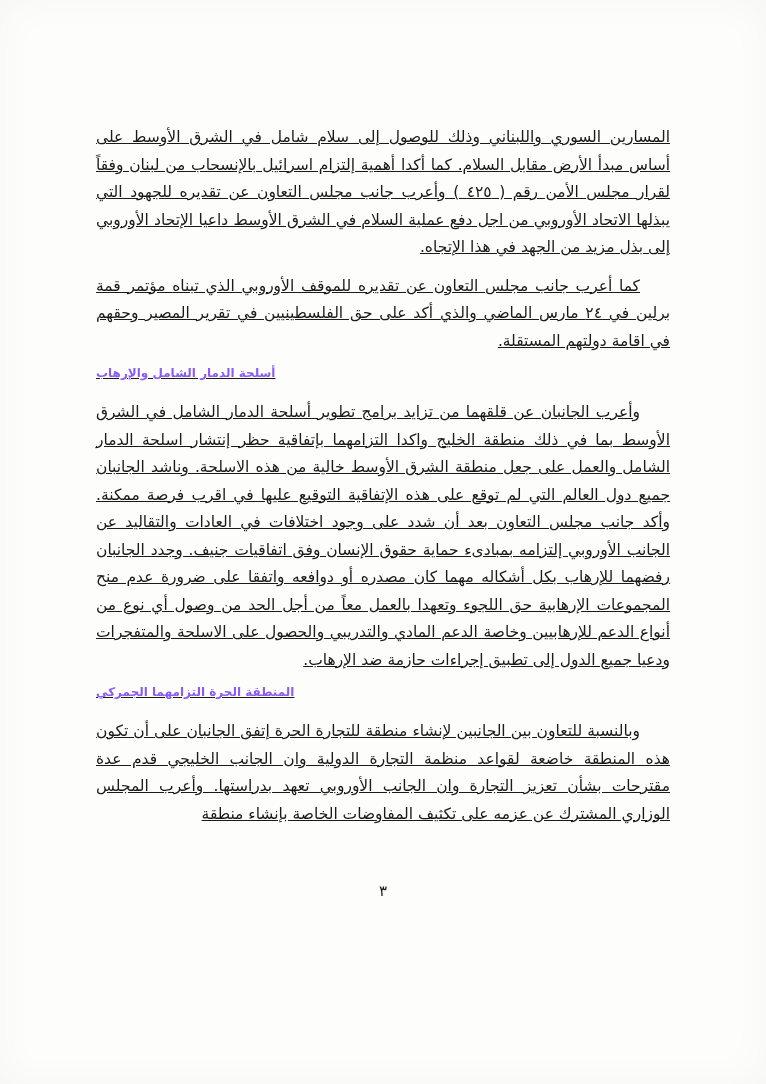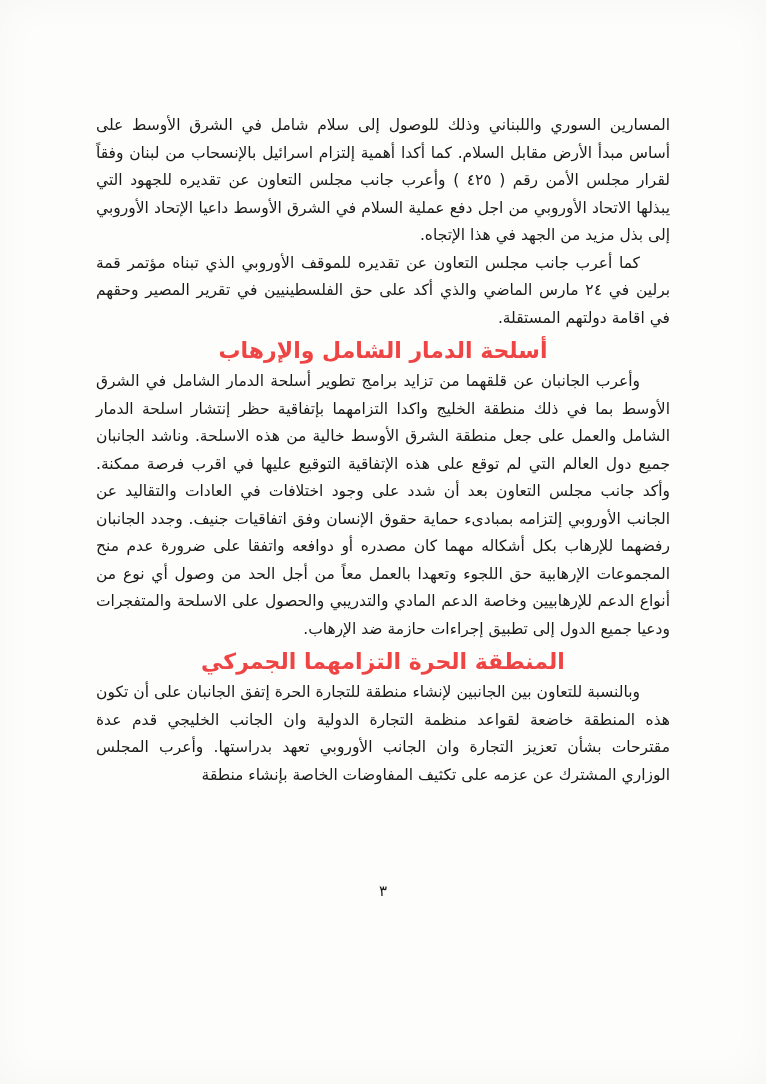--- a/index.html
+++ b/index.html
@@ -15,45 +15,47 @@
   .page {
     position: relative;
     width: 766px;
     height: 1084px;
     background: #fdfdfc;
     overflow: hidden;
     box-shadow: inset 0 0 40px rgba(0,0,0,0.03);
   }
   .content {
     position: absolute;
-    top: 112px;
+    top: 124px;
     right: 96px;
     width: 574px;
     direction: rtl;
     unicode-bidi: embed;
     text-align: justify;
     color: #1a1a1a;
     font-size: 15.5px;
     line-height: 27.5px;
     letter-spacing: 0;
+    text-decoration: underline;
   }
   .para {
     margin: 0;
     text-align: justify;
   }
   .para.indent {
     text-indent: 30px;
+    margin-top: 11px;
   }
   .heading {
-    font-size: 22px;
+    font-size: 12px;
     font-weight: bold;
     margin: 4px 0 3px 0;
     line-height: 29px;
-    color: #ef4444;
-    text-align: center;
+    color: #8b5cf6;
+    text-align: left;
   }
   .page-number {
     position: absolute;
     top: 882px;
     right: 96px;
     width: 574px;
     text-align: center;
     direction: rtl;
     font-size: 15px;
     color: #1a1a1a;

